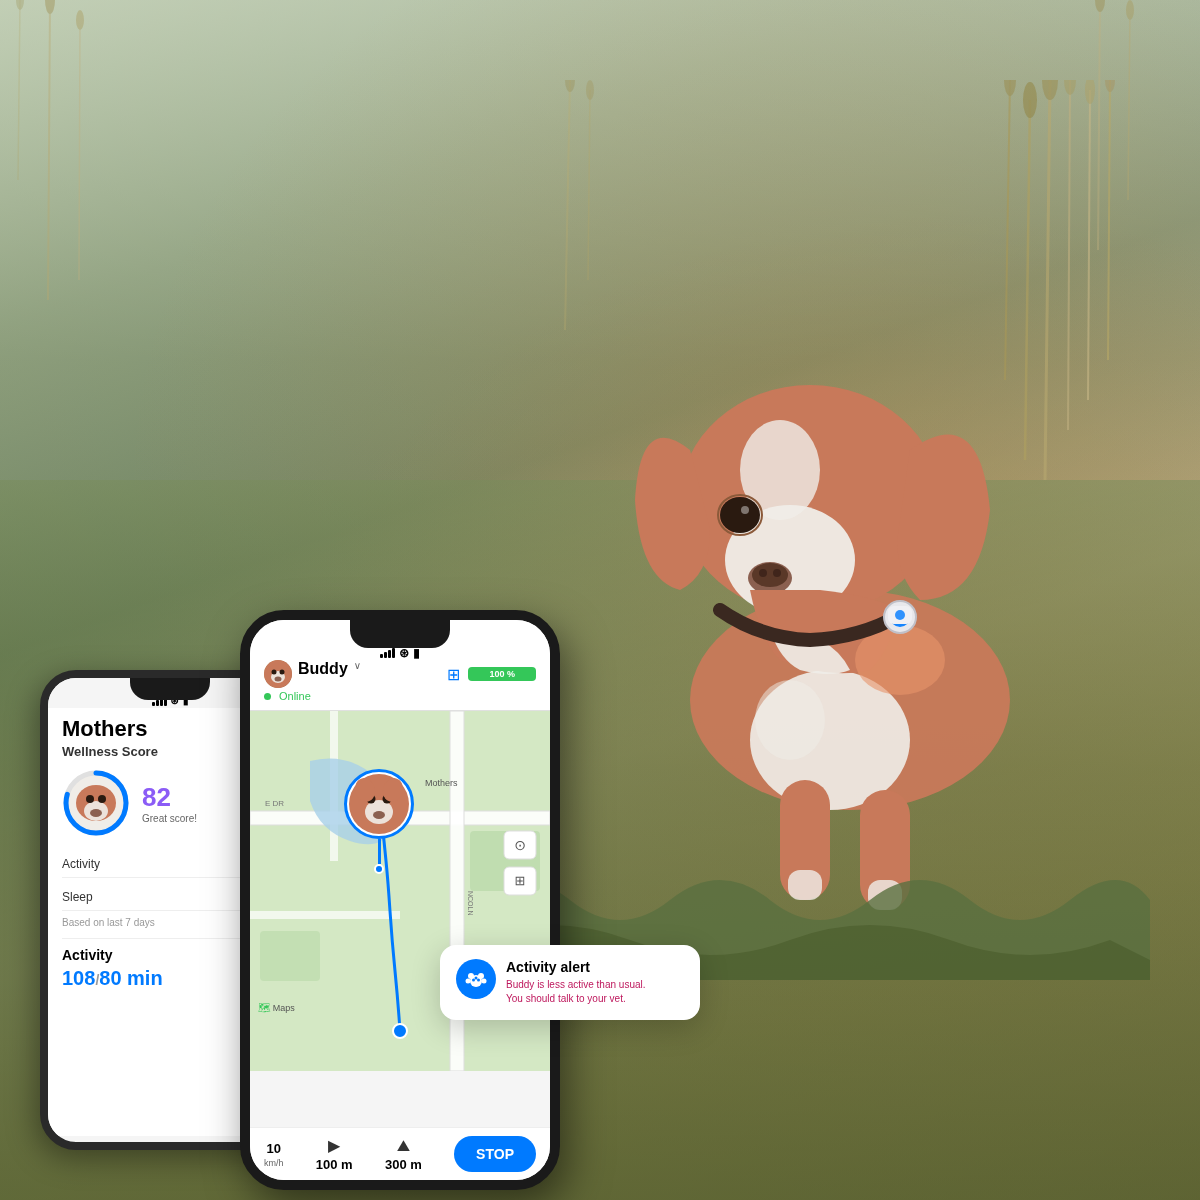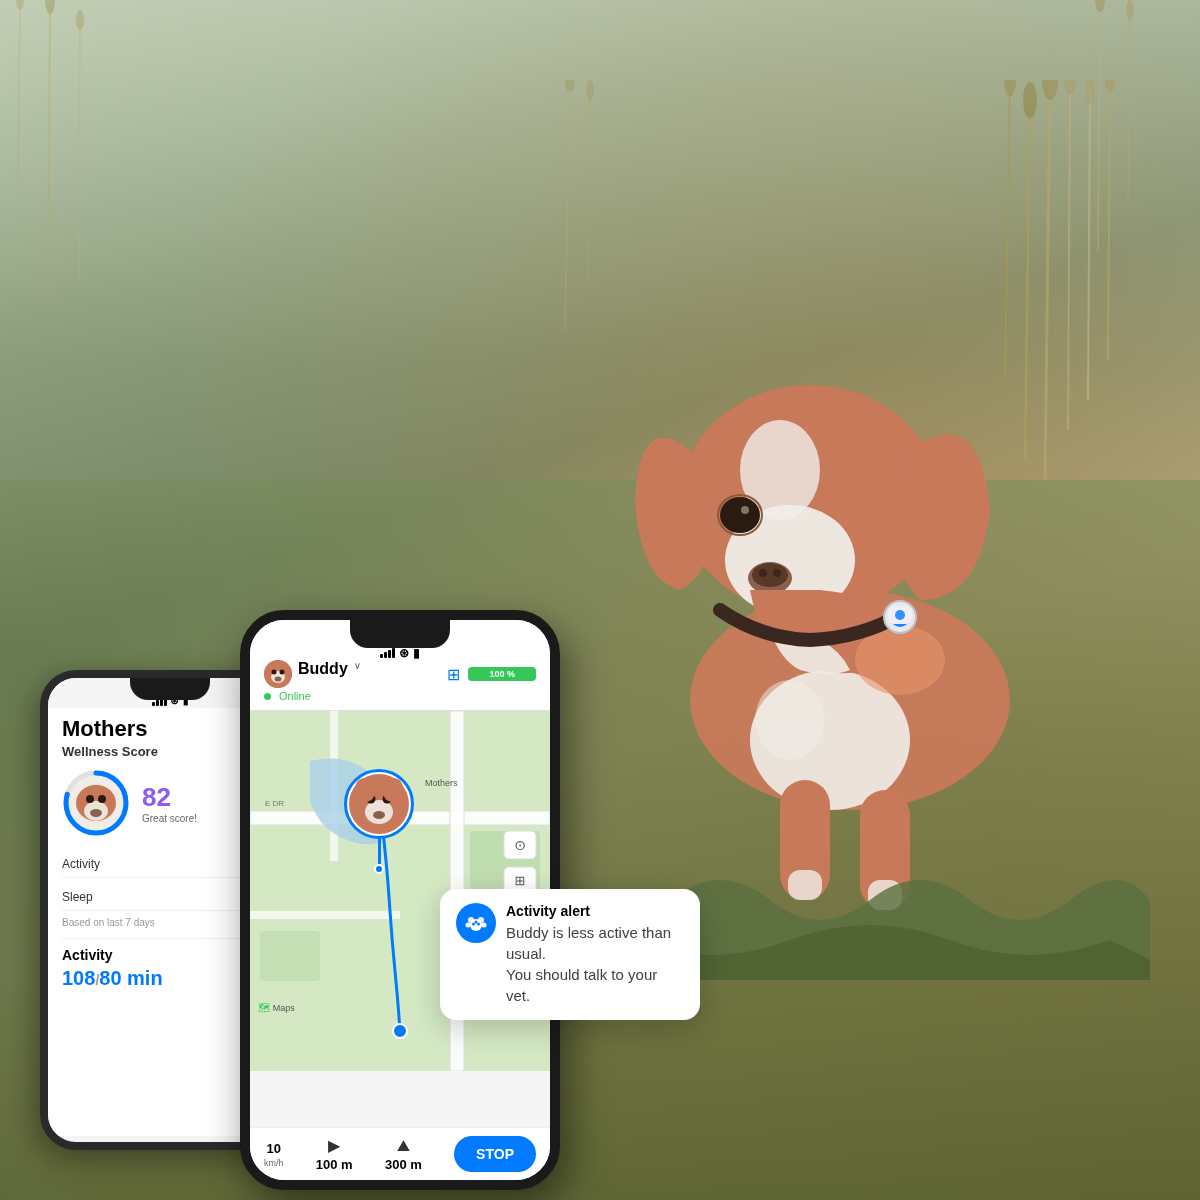--- a/index.html
+++ b/index.html
@@ -397,22 +397,22 @@
     .alert-content {}
 
     .alert-title {
       font-size: 14px;
       font-weight: 700;
       color: #000;
       margin-bottom: 3px;
     }
 
     .alert-body {
-      font-size: 15px;
-      color: #404040;
+      font-size: 10px;
+      color: #be185d;
       line-height: 1.4;
     }
 
     
     .map-bottom {
       background: #fff;
       padding: 8px 14px;
       display: flex;
       align-items: center;
       justify-content: space-between;

